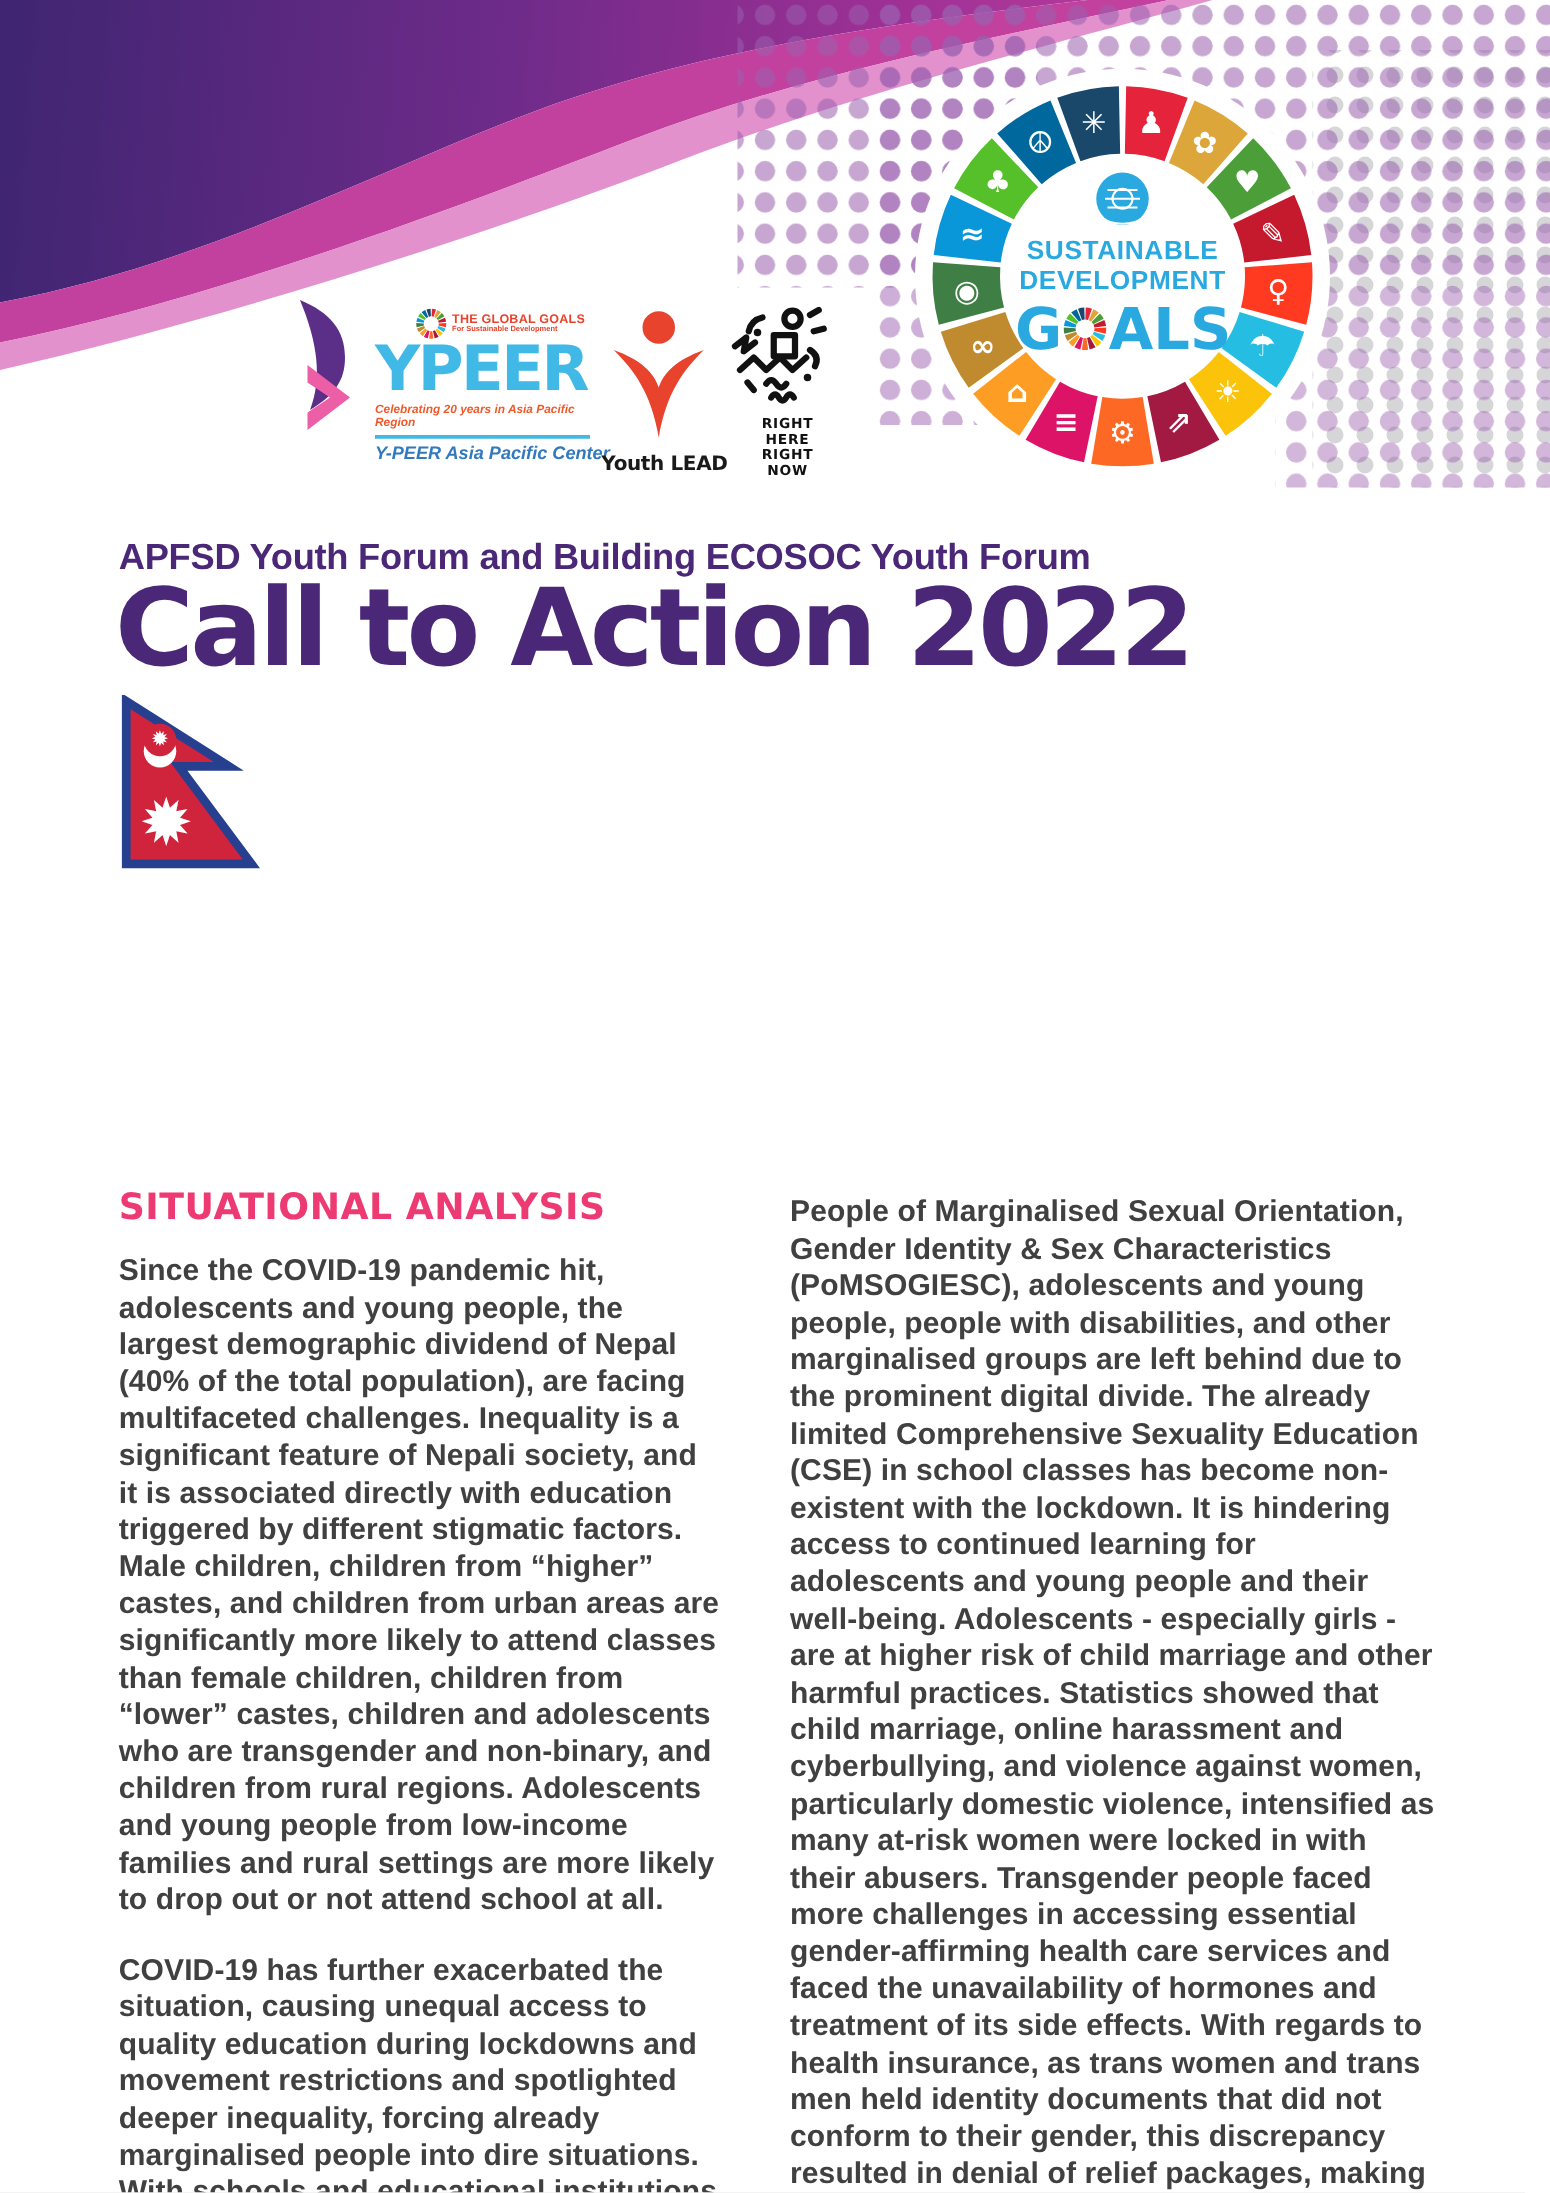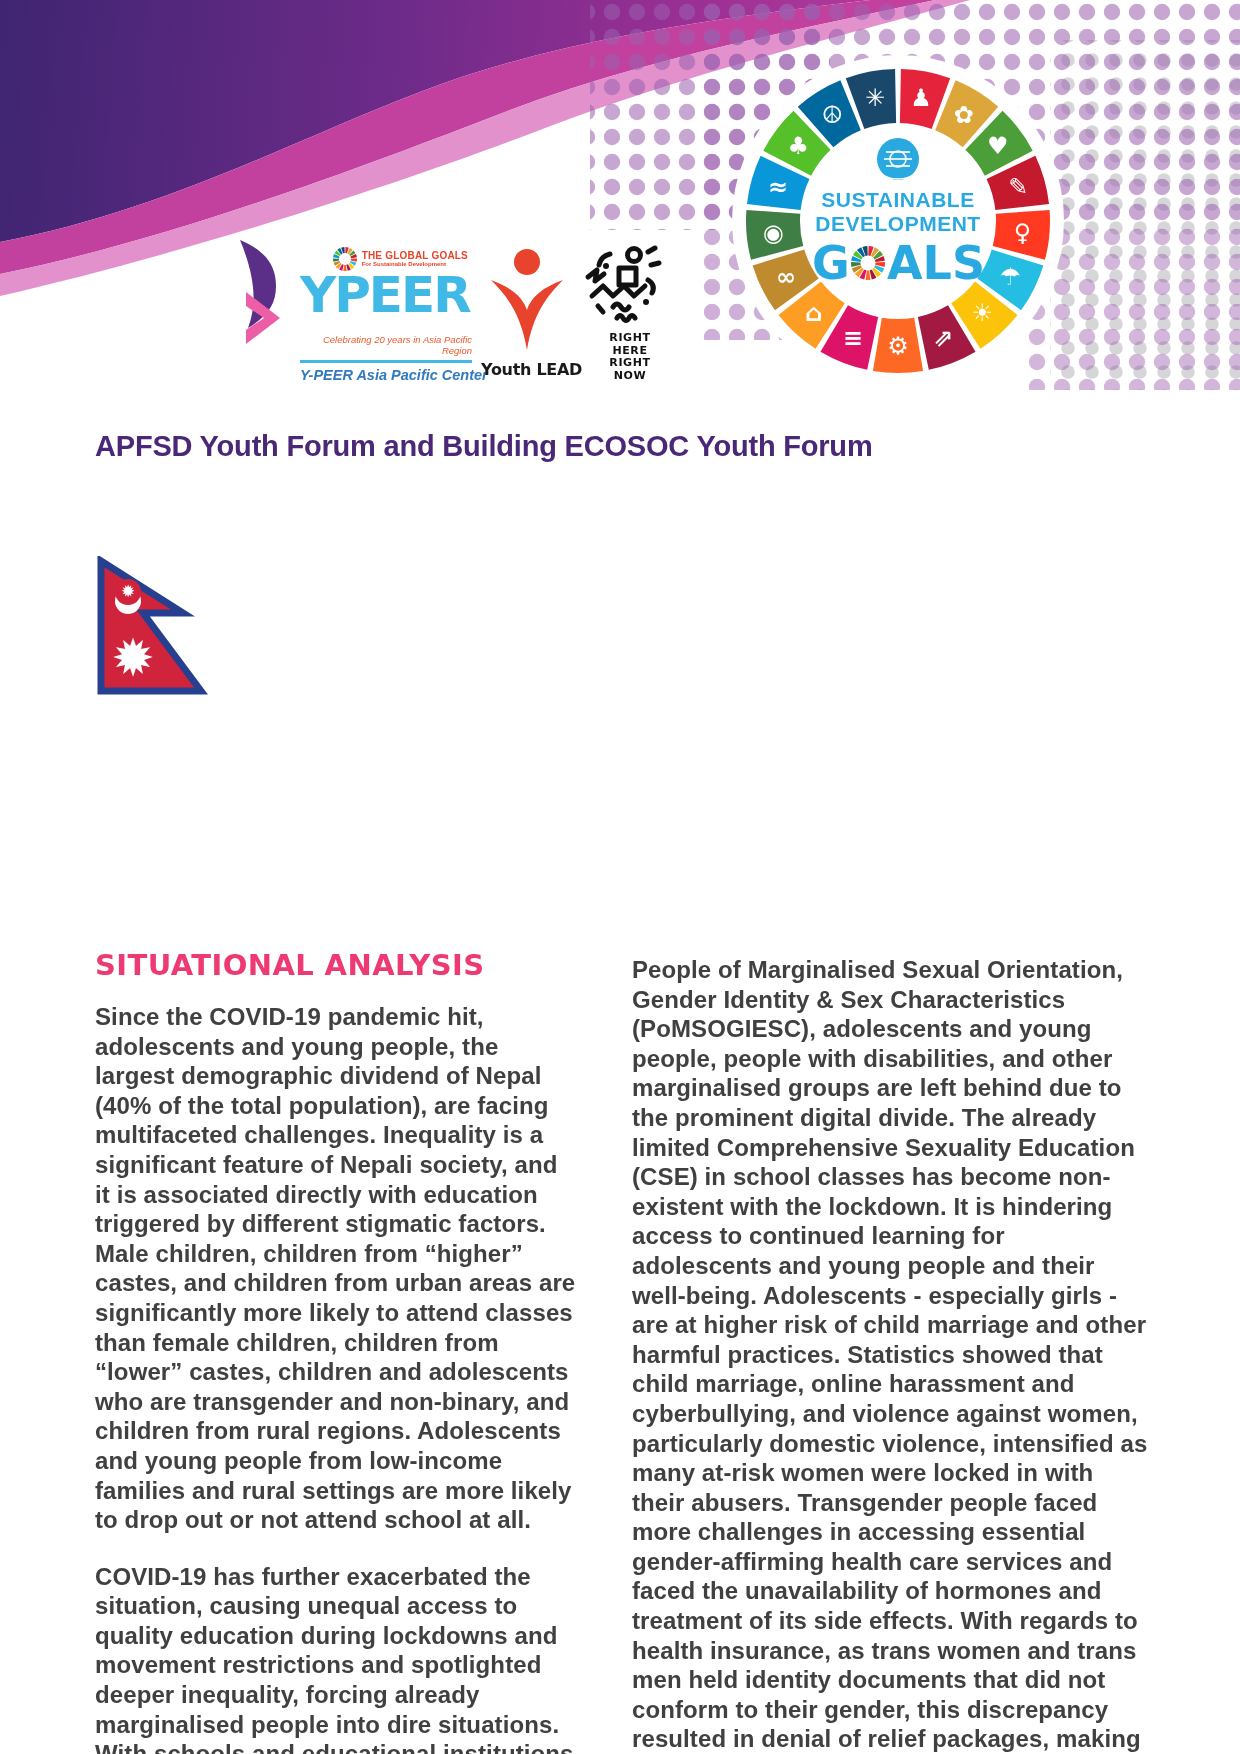--- a/index.html
+++ b/index.html
@@ -18,21 +18,21 @@
   .logo-arrow{left:95px;top:262px;width:200px;}
   .arrow-word{font-family:"DejaVu Sans",sans-serif;font-weight:800;font-size:50px;line-height:1;color:#5b2e87;letter-spacing:-1px;}
   .arrow-tagline{margin-top:6px;font-size:10.5px;line-height:1.3;color:#8f8496;}
   .arrow-ribbon{left:230px;top:238px;}
   .logo-ypeer{left:300px;top:246px;width:172px;}
   .gg-row{display:flex;justify-content:flex-end;align-items:center;gap:4px;padding-right:4px;}
   .gg-text{color:#e8432c;line-height:1.05;}
   .gg-line1{font-size:10px;font-weight:900;letter-spacing:.2px;}
   .gg-line2{font-size:6px;font-weight:700;}
   .ypeer-word{font-family:"DejaVu Sans",sans-serif;font-weight:900;font-size:50px;line-height:.95;color:#41b9e6;letter-spacing:-2px;}
-  .ypeer-celebrating{margin-top:14px;font-size:9.5px;font-style:italic;font-weight:400;color:#f0592b;text-align:right;}
+  .ypeer-celebrating{margin-top:2px;font-size:9.5px;font-style:italic;font-weight:700;color:#f0592b;}
   .ypeer-center{margin-top:4px;border-top:3px solid #41b9e6;padding-top:4px;font-size:14.5px;font-style:italic;font-weight:800;color:#3279be;white-space:nowrap;text-align:center;}
   .logo-youthlead{left:472px;top:248px;width:110px;text-align:center;}
   .yl-word{margin-top:4px;font-size:16px;font-weight:900;color:#1a1a1a;letter-spacing:-.3px;font-family:"DejaVu Sans",sans-serif;text-align:right;}
   .logo-rhrn{left:578px;top:242px;width:88px;text-align:center;}
   .rhrn-text{margin-top:4px;font-size:11px;font-weight:900;line-height:1.15;color:#111;letter-spacing:.6px;font-family:"DejaVu Sans",sans-serif;margin-left:16px;}
   
   .eyebrow{left:95px;top:430px;font-family:"Liberation Sans",sans-serif;font-weight:800;font-size:29px;color:#4b2877;letter-spacing:-.2px;}
   .main-title{left:92px;top:460px;font-family:"DejaVu Sans",sans-serif;font-weight:900;font-size:86px;line-height:1;color:#4b2877;letter-spacing:-3px;}
   .flag{left:95px;top:556px;}
   .country{left:232px;top:566px;font-family:"DejaVu Sans",sans-serif;font-weight:400;font-size:64px;color:#4e2b7e;letter-spacing:1px;}
@@ -214,20 +214,21 @@
       <circle cx="24" cy="24" r="3" fill="#111"></circle>
       <circle cx="64" cy="60" r="3" fill="#111"></circle>
     </svg>
     <div class="rhrn-text">
       <div>RIGHT HERE</div>
       <div>RIGHT NOW</div>
     </div>
   </div>
 
   <div class="abs eyebrow">APFSD Youth Forum and Building ECOSOC Youth Forum</div>
+  <h1 class="abs main-title" style="margin:0;">Call to Action 2022</h1>
 
   <svg class="abs flag" width="118" height="148" viewBox="0 0 118 148">
     <path d="M6,5 L88,57 L48,57 L106,135 L6,135 Z" fill="#d0243c" stroke="#26408f" stroke-width="7" stroke-linejoin="miter"></path>
     <circle cx="33" cy="45" r="13" fill="#ffffff"></circle>
     <circle cx="33" cy="36" r="13" fill="#d0243c"></circle>
     <text x="33" y="41" text-anchor="middle" font-size="17" fill="#ffffff">✹</text>
     <text x="38" y="120" text-anchor="middle" font-size="52" fill="#ffffff">✹</text>
   </svg>
 
 

